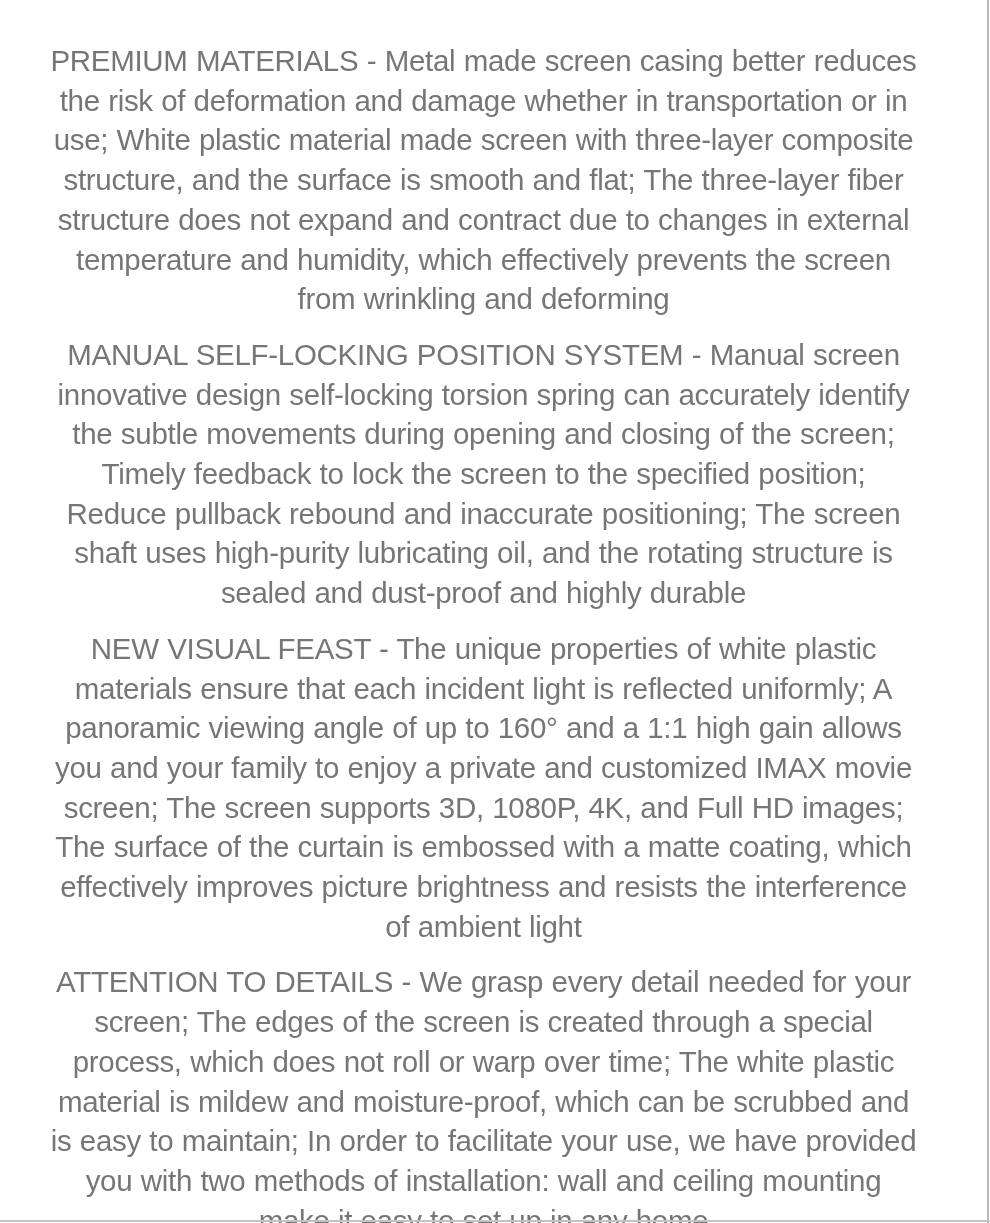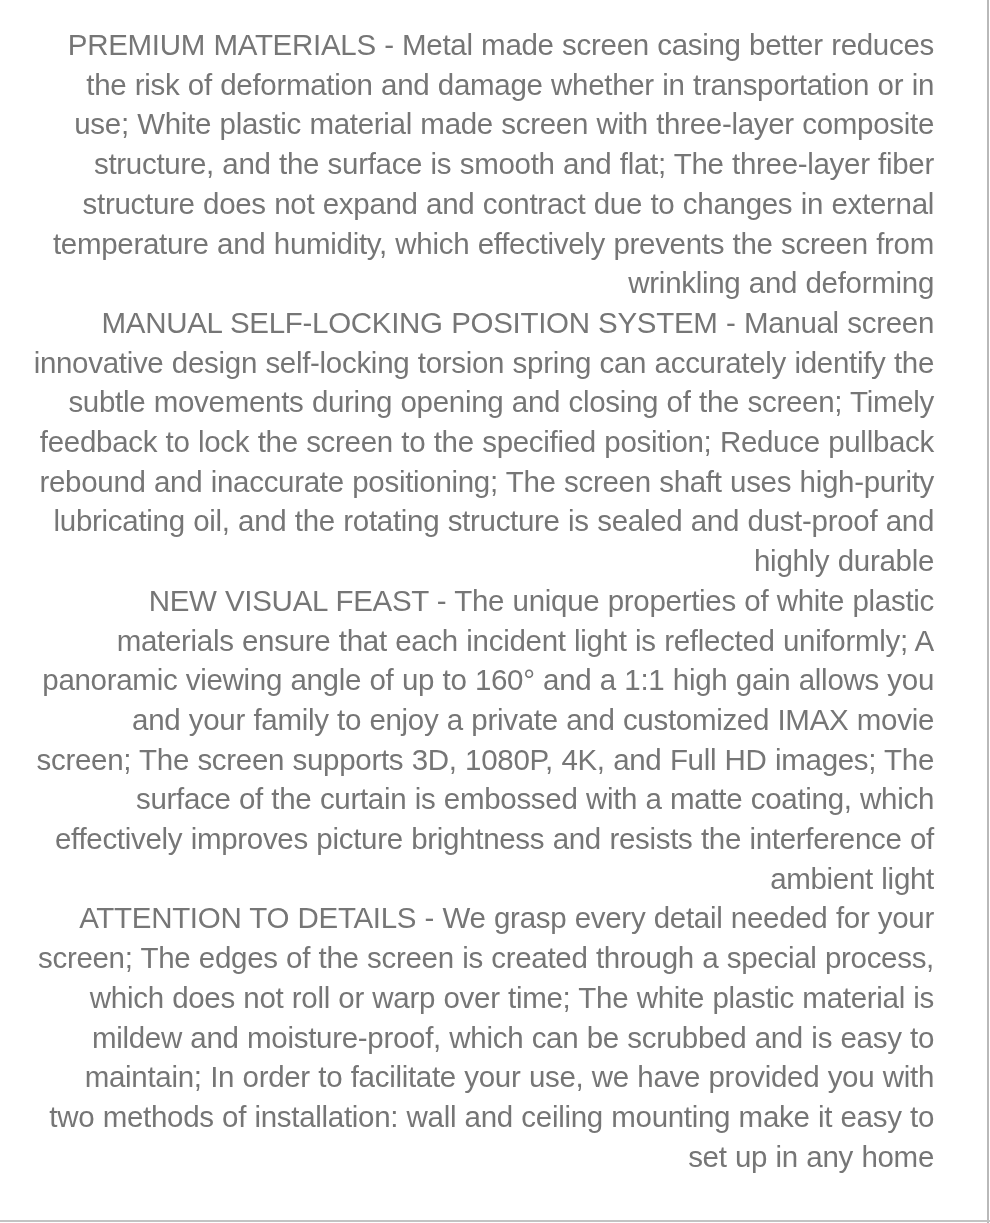--- a/index.html
+++ b/index.html
@@ -17,27 +17,27 @@
   }
   .bullets {
     position: absolute;
     top: 0;
     left: 0;
     box-sizing: border-box;
     width: 962px;
     padding: 25px 28px 0 33px;
   }
   .bullets p {
-    margin: 0;
+    margin: 16px;
     padding: 0;
     font-size: 29.5px;
     line-height: 39.7px;
     letter-spacing: -0.3px;
     color: #767676;
-    text-align: right;
+    text-align: center;
     word-spacing: 0.5px;
   }
   .v-scrollbar {
     position: absolute;
     top: 0;
     right: 1px;
     width: 2px;
     height: 1223px;
     background: #b9b9b9;
   }

